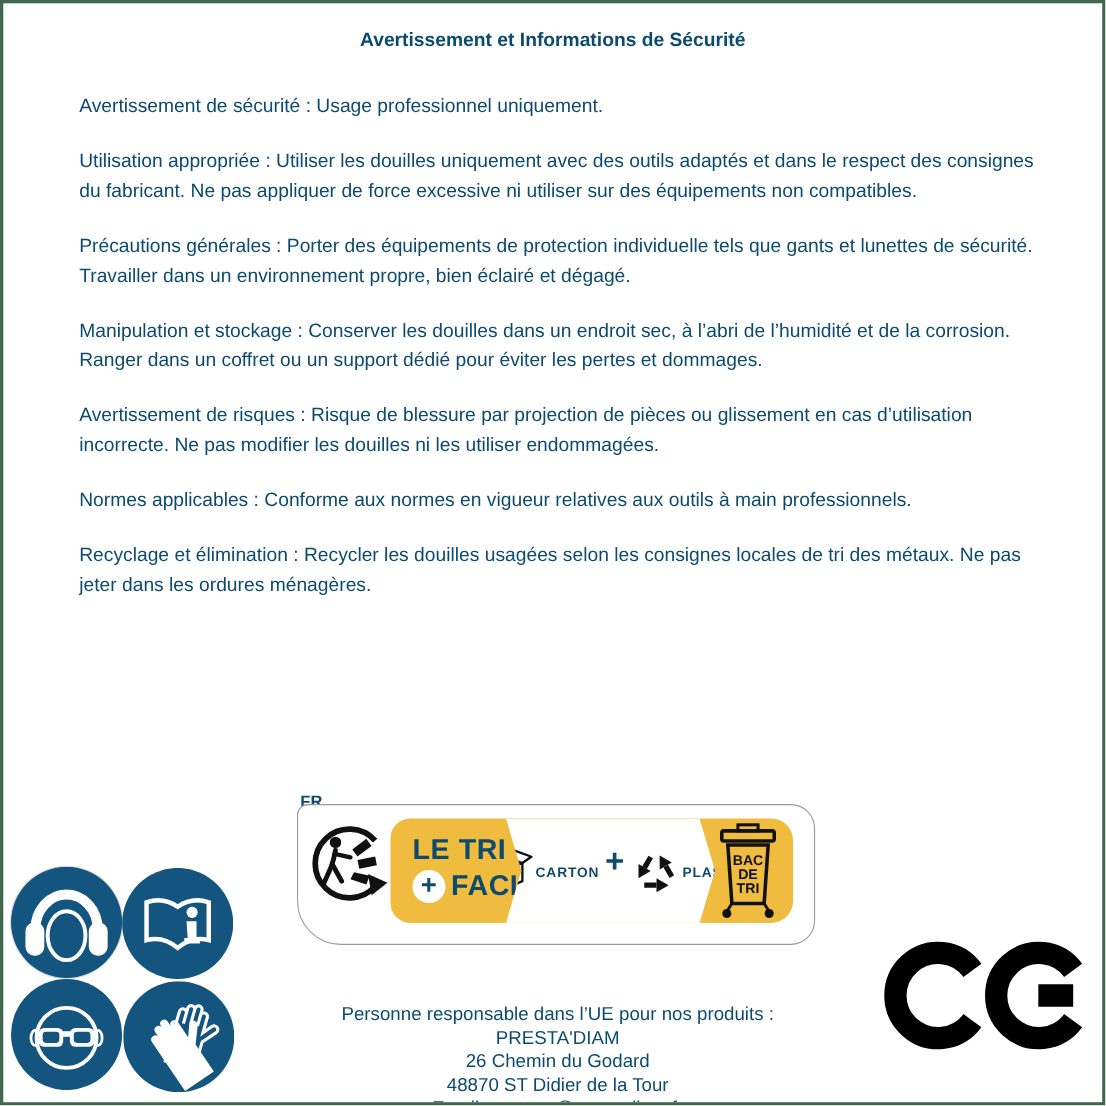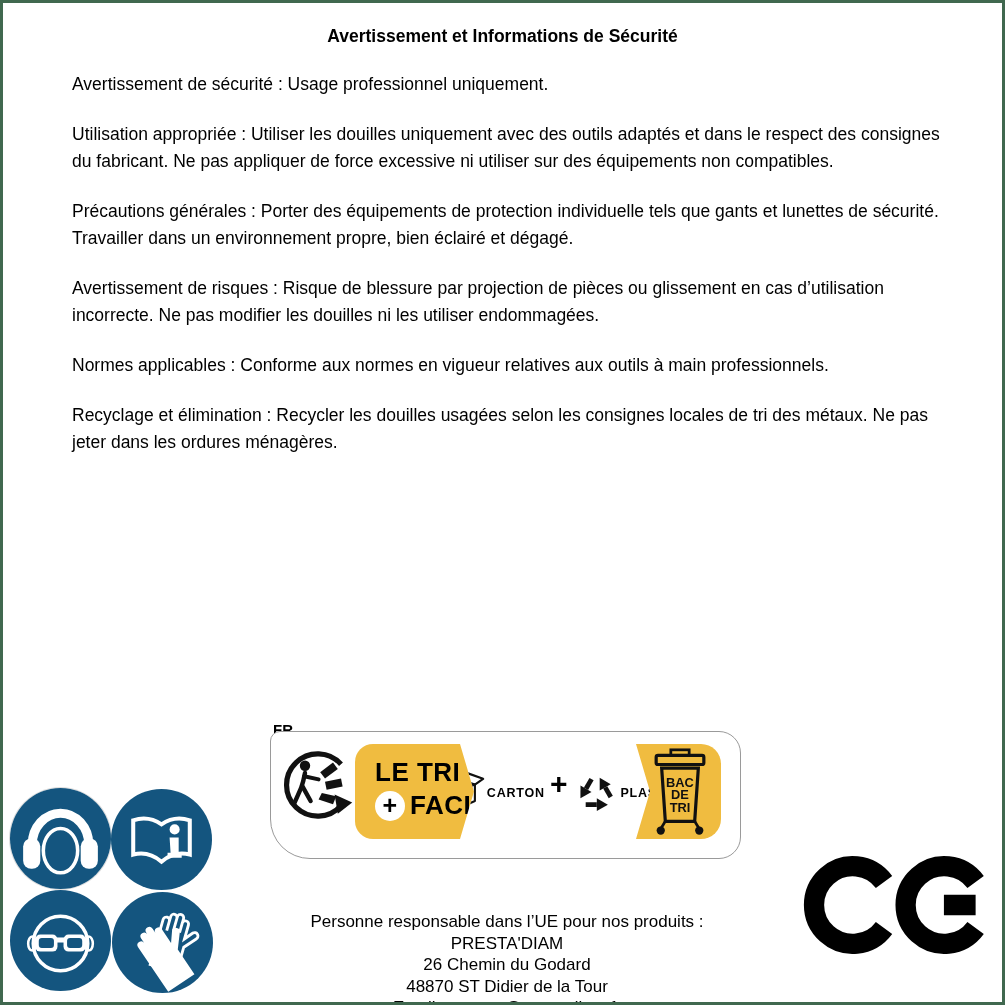--- a/index.html
+++ b/index.html
@@ -1,21 +1,21 @@
 <!DOCTYPE html>
 <html><head>
 <meta charset="utf-8">
 <style>
   html,body{margin:0;padding:0;background:#fff;}
   #canvas{position:relative;width:1005px;height:1005px;box-sizing:border-box;background:#fff;
-          border:3px solid #40684F;overflow:hidden;color:#000000;
+          border:3px solid #40684F;overflow:hidden;color:#0c4a6e;
           font-family:"Liberation Sans",sans-serif;}
   .title{position:absolute;top:23px;left:0;width:100%;text-align:center;
          font-weight:bold;font-size:17.5px;}
-  .content{position:absolute;left:69px;top:68px;width:874px;font-size:17.5px;line-height:27px;}
+  .content{position:absolute;left:69px;top:80px;width:874px;font-size:17.5px;line-height:27px;}
   .content p{margin:0 0 23px 0;}
   .content p.gap{margin-top:22px;}
 
   
   .fr{position:absolute;left:270px;top:718px;font-weight:bold;font-size:15px;}
   .tribox{position:absolute;left:267px;top:728px;width:471px;height:128px;background:#fff;
           border:1.5px solid #9a9a9a;border-radius:10px 22px 22px 40px;box-sizing:border-box;}
   .triman{position:absolute;left:6px;top:10px;width:80px;height:86px;}
   .band{position:absolute;left:84px;top:12px;width:366px;height:95px;background:#F0BC40;
         border-radius:18px 20px 20px 18px;}
@@ -53,20 +53,21 @@
 <body>
 
 <div id="canvas">
 
   <div class="title">Avertissement et Informations de Sécurité</div>
 
   <div class="content">
     <p>Avertissement de sécurité : Usage professionnel uniquement.</p>
     <p>Utilisation appropriée : Utiliser les douilles uniquement avec des outils adaptés et dans le respect des consignes du fabricant. Ne pas appliquer de force excessive ni utiliser sur des équipements non compatibles.</p>
     <p>Précautions générales : Porter des équipements de protection individuelle tels que gants et lunettes de sécurité. Travailler dans un environnement propre, bien éclairé et dégagé.</p>
+    <p>Manipulation et stockage : Conserver les douilles dans un endroit sec, à l’abri de l’humidité et de la corrosion. Ranger dans un coffret ou un support dédié pour éviter les pertes et dommages.</p>
     <p>Avertissement de risques : Risque de blessure par projection de pièces ou glissement en cas d’utilisation incorrecte. Ne pas modifier les douilles ni les utiliser endommagées.</p>
     <p class="gap">Normes applicables : Conforme aux normes en vigueur relatives aux outils à main professionnels.</p>
     <p>Recyclage et élimination : Recycler les douilles usagées selon les consignes locales de tri des métaux. Ne pas jeter dans les ordures ménagères.</p>
   </div>
 
   <div class="fr">FR</div>
   <div class="tribox">
     <svg class="triman" viewBox="0 0 100 100">
       <path d="M80 24 A39 39 0 1 0 80 76" fill="none" stroke="#111" stroke-width="6.5"></path>
       <polygon points="76,86 94,72 72,62" fill="#111"></polygon>

